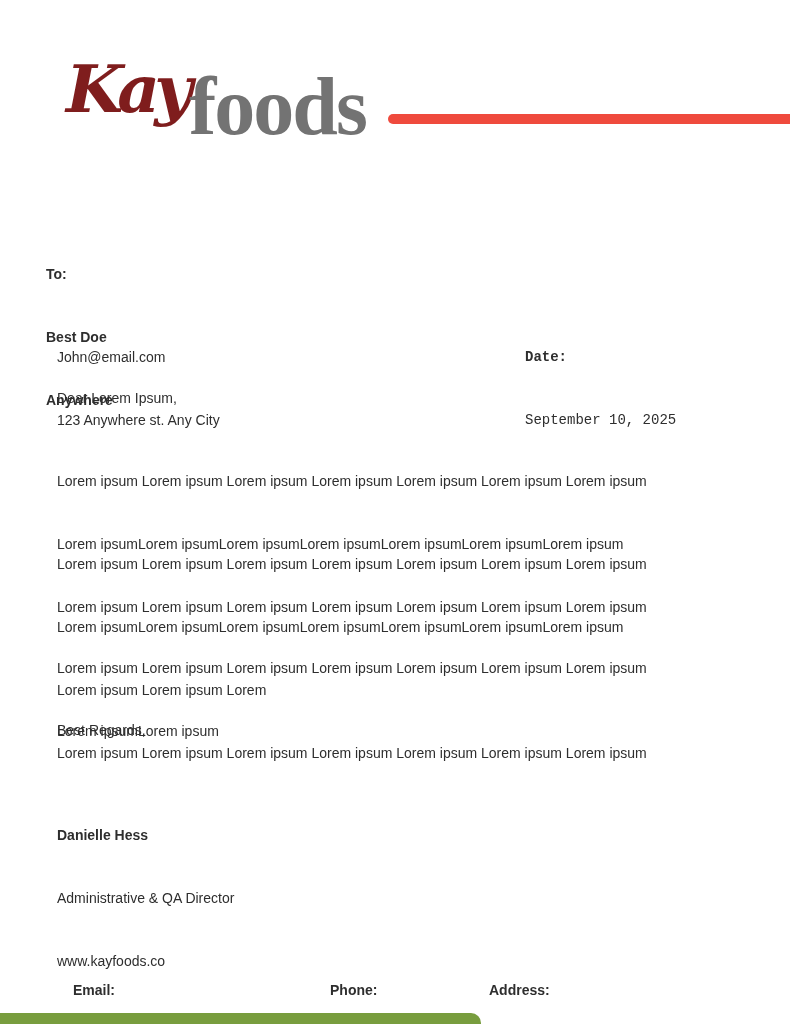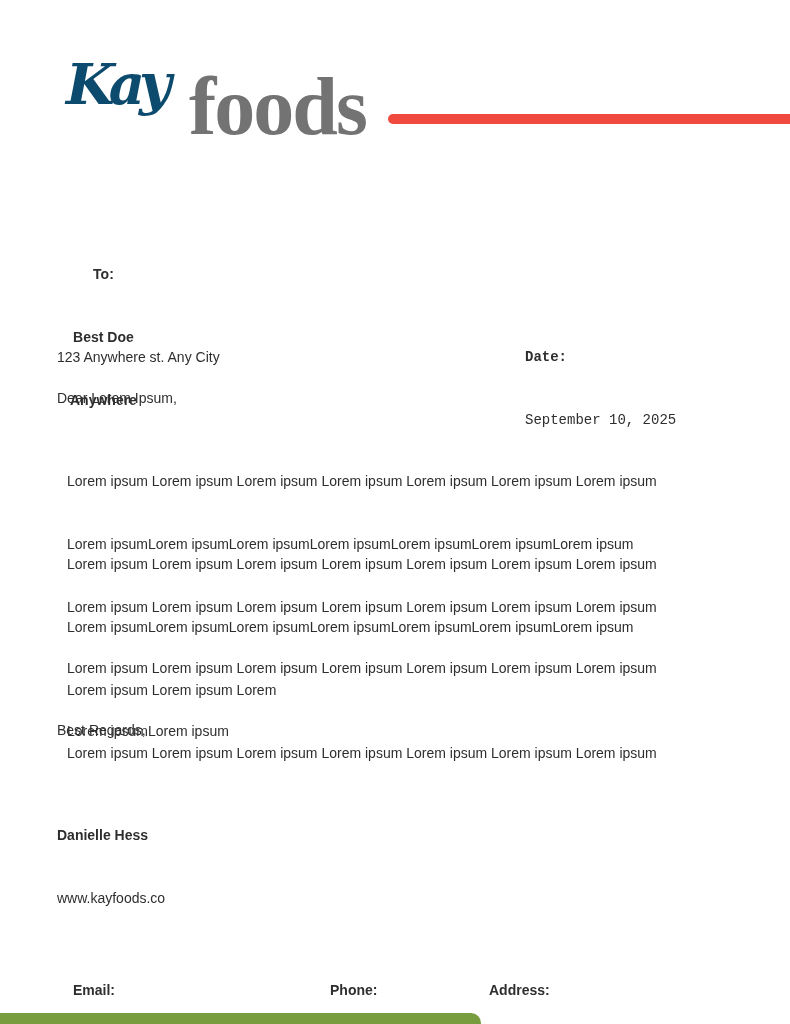--- a/index.html
+++ b/index.html
@@ -3,42 +3,42 @@
   <meta charset="utf-8">
   <style>
     * { margin: 0; padding: 0; box-sizing: border-box; }
     html, body { width: 790px; height: 1024px; background: #ffffff; overflow: hidden; }
     body { position: relative; font-family: "Liberation Sans", sans-serif; color: #2e2e2e; }
 
     .logo { position: absolute; left: 66px; top: 56px; height: 125px; width: 300px; }
     .logo-kay {
       position: absolute; left: 0; top: 0;
       font-family: "DejaVu Serif", serif; font-style: italic; font-weight: bold;
-      font-size: 56px; line-height: 1; letter-spacing: -6px;
-      color: #0c4a6e;
+      font-size: 66px; line-height: 1; letter-spacing: -6px;
+      color: #7f1d1d;
     }
     .logo-foods {
       position: absolute; left: 123px; top: 10px;
       font-family: "Liberation Serif", serif; font-weight: bold;
       font-size: 82px; line-height: 1; letter-spacing: -2px;
       color: #737373;
     }
     .header-rule {
       position: absolute; left: 388px; top: 114px; width: 402px; height: 10px;
       background: #ef4a3d; border-radius: 5px 0 0 5px;
     }
 
     .txt { position: absolute; font-size: 14px; line-height: 21px; white-space: pre; }
     .bold { font-weight: bold; }
 
-    .recipient { left: 70px; top: 222px; text-align: center; }
+    .recipient { left: 46px; top: 222px; }
     .contact { left: 57px; top: 305px; }
     .date-block { left: 525px; top: 305px; font-family: Liberation Mono, monospace; }
     .salutation { left: 57px; top: 388px; }
-    .para { left: 67px; }
+    .para { left: 57px; }
     .para1 { top: 429px; }
     .para2 { top: 512px; }
     .para3 { top: 616px; }
     .closing { left: 57px; top: 720px; }
     .signature { left: 57px; top: 783px; }
 
     .footer-col { position: absolute; top: 938px; font-size: 14px; line-height: 21px; white-space: pre; }
     .footer-email { left: 73px; }
     .footer-phone { left: 327px; }
     .footer-phone .label { margin-left: 3px; }
@@ -59,20 +59,21 @@
   <span class="logo-foods">foods</span>
 </div>
 <div class="header-rule"></div>
 
 <div class="txt recipient">
   <span class="line bold">To:</span>
   <span class="line bold">Best Doe</span>
   <span class="line bold">Anywhere</span>
 </div>
 <div class="txt contact">
+  <span class="line">John@email.com</span>
   <span class="line">123 Anywhere st. Any City</span>
 </div>
 
 <div class="txt date-block">
   <span class="line bold">Date:</span>
   <span class="line">September 10, 2025</span>
 </div>
 
 <div class="txt salutation">Dear Lorem Ipsum,</div>
 
@@ -91,20 +92,21 @@
 
 <div class="txt para para3">
   <span class="line">Lorem ipsum Lorem ipsum Lorem ipsum Lorem ipsum Lorem ipsum Lorem ipsum Lorem ipsum</span>
   <span class="line">Lorem ipsumLorem ipsum</span>
 </div>
 
 <div class="txt closing">Best Regards,</div>
 
 <div class="txt signature">
   <span class="line bold">Danielle Hess</span>
+  <span class="line">Administrative &amp; QA Director</span>
   <span class="line">www.kayfoods.co</span>
 </div>
 
 <div class="footer-col footer-email">
   <span class="label">Email:</span>
   
 </div>
 <div class="footer-col footer-phone">
   <span class="label">Phone:</span>
   

